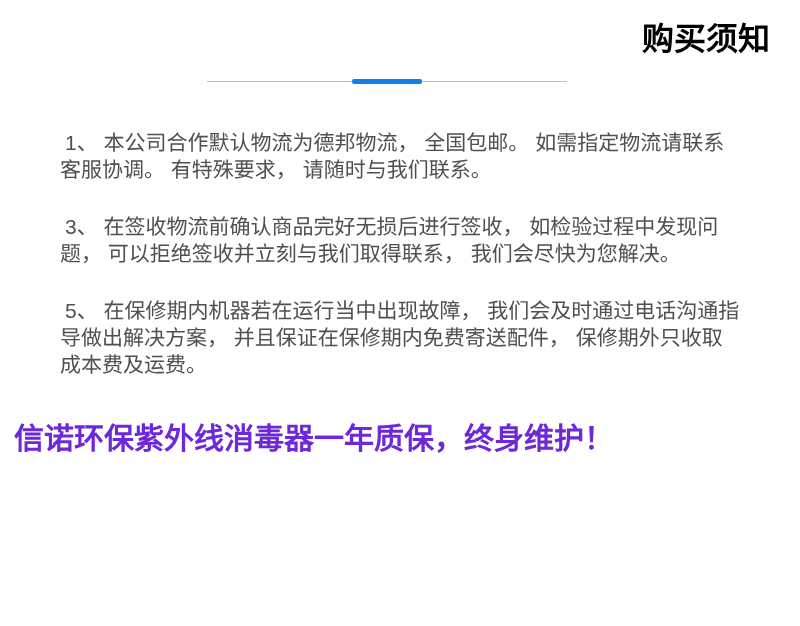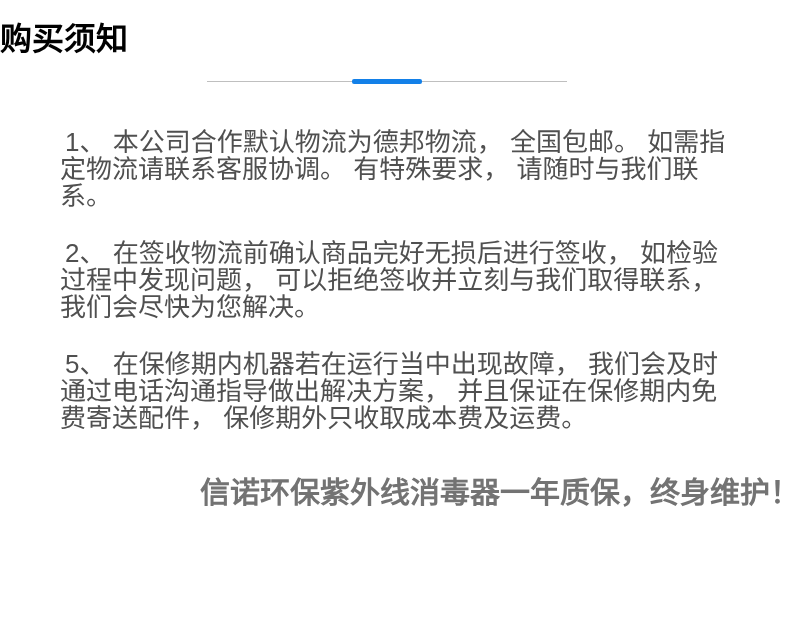--- a/index.html
+++ b/index.html
@@ -8,21 +8,21 @@
     width: 800px;
     height: 626px;
     background: #ffffff;
     overflow: hidden;
     font-family: "Liberation Sans", "DejaVu Sans", sans-serif;
   }
 
   
   .page-title {
     margin: 20px 30px 0 0;          
-    text-align: left;
+    text-align: right;
     font-size: 32px;
     font-weight: bold;
     line-height: 38px;
     color: #000000;
   }
   .title-divider {
     position: relative;
     width: 360px;
     height: 5px;
     margin: 21px 0 0 207px;
@@ -40,50 +40,50 @@
     background: #1380e8;
     border-radius: 2px;
   }
 
   
   .notice-list {
     margin: 45px 60px 0 60px;
   }
   .notice-paragraph {
     margin: 0 0 30px 0;
-    font-size: 26px;
+    font-size: 21px;
     line-height: 27px;
     color: #505050;
     text-indent: 5px;
     text-align: left;
   }
   .notice-paragraph:last-child { margin-bottom: 0; }
 
   
   .guarantee-headline {
-    margin: 43px 0 0 0;
-    text-align: right;
+    margin: 43px 0 0 14px;
+    text-align: left;
     font-size: 30px;
     font-weight: bold;
     line-height: 36px;
-    color: #737373;
+    color: #6d28d9;
   }
 </style>
 </head>
 <body>
 
 <header>
   <h1 class="page-title">购买须知</h1>
   <div class="title-divider">
     <div class="hairline"></div>
     <div class="accent"></div>
   </div>
 </header>
 
 <section class="notice-list">
   <p class="notice-paragraph">1、 本公司合作默认物流为德邦物流， 全国包邮。 如需指定物流请联系客服协调。 有特殊要求， 请随时与我们联系。</p>
-  <p class="notice-paragraph">2、 在签收物流前确认商品完好无损后进行签收， 如检验过程中发现问题， 可以拒绝签收并立刻与我们取得联系， 我们会尽快为您解决。</p>
+  <p class="notice-paragraph">3、 在签收物流前确认商品完好无损后进行签收， 如检验过程中发现问题， 可以拒绝签收并立刻与我们取得联系， 我们会尽快为您解决。</p>
   <p class="notice-paragraph">5、 在保修期内机器若在运行当中出现故障， 我们会及时通过电话沟通指导做出解决方案， 并且保证在保修期内免费寄送配件， 保修期外只收取成本费及运费。</p>
 </section>
 
 <footer>
   <h2 class="guarantee-headline">信诺环保紫外线消毒器一年质保，终身维护！</h2>
 </footer>
 
 </body></html>

